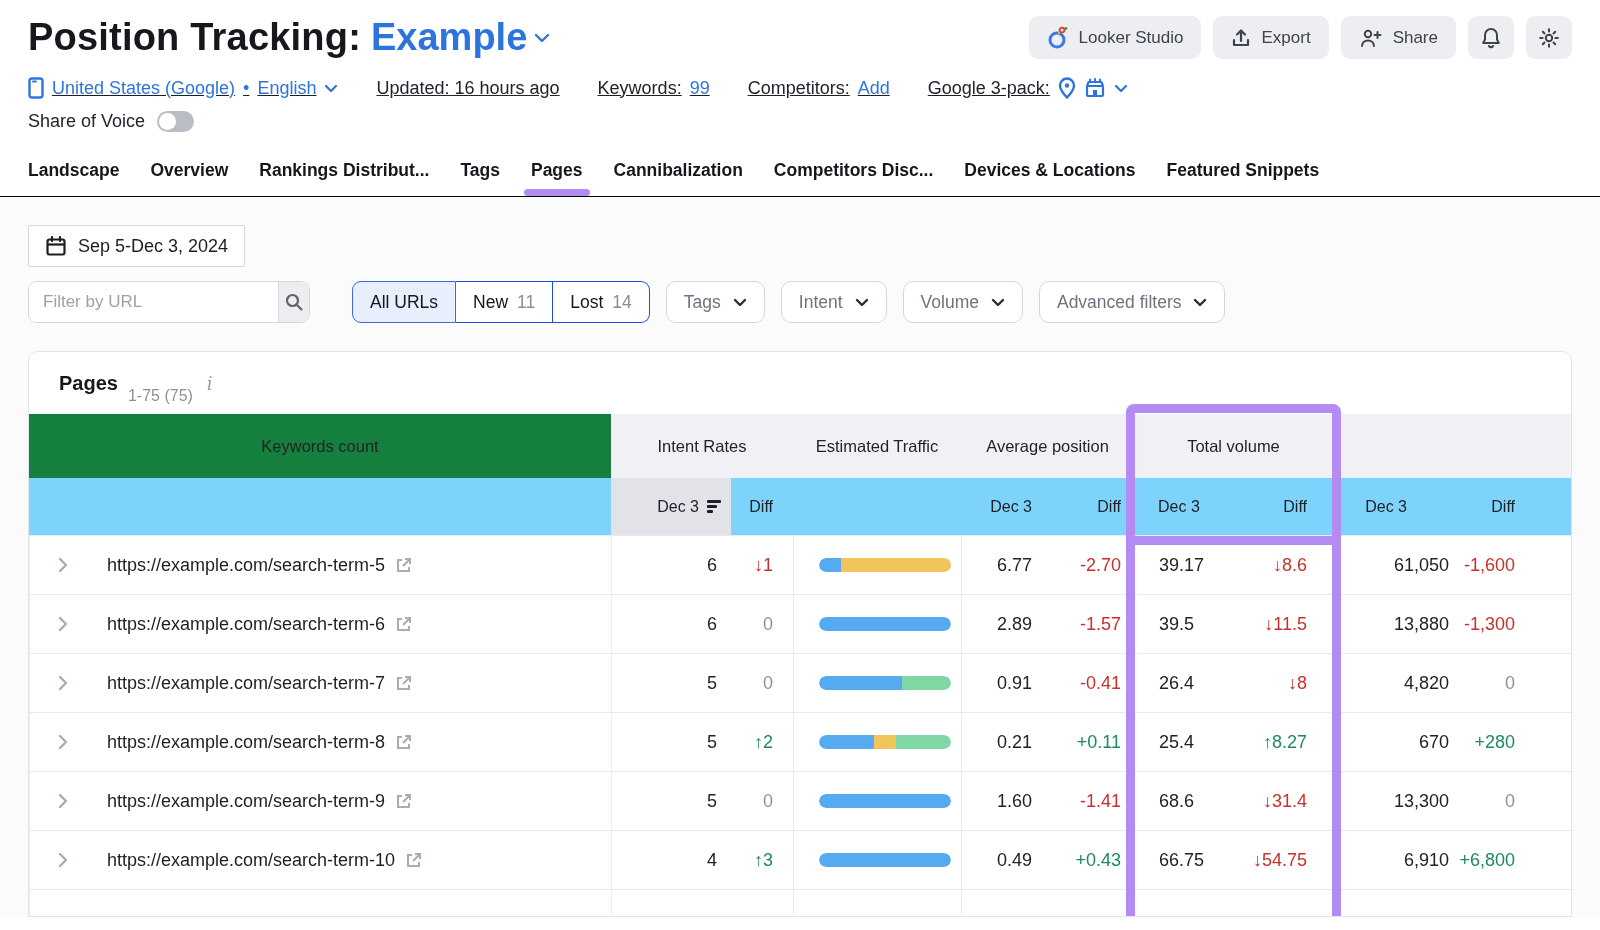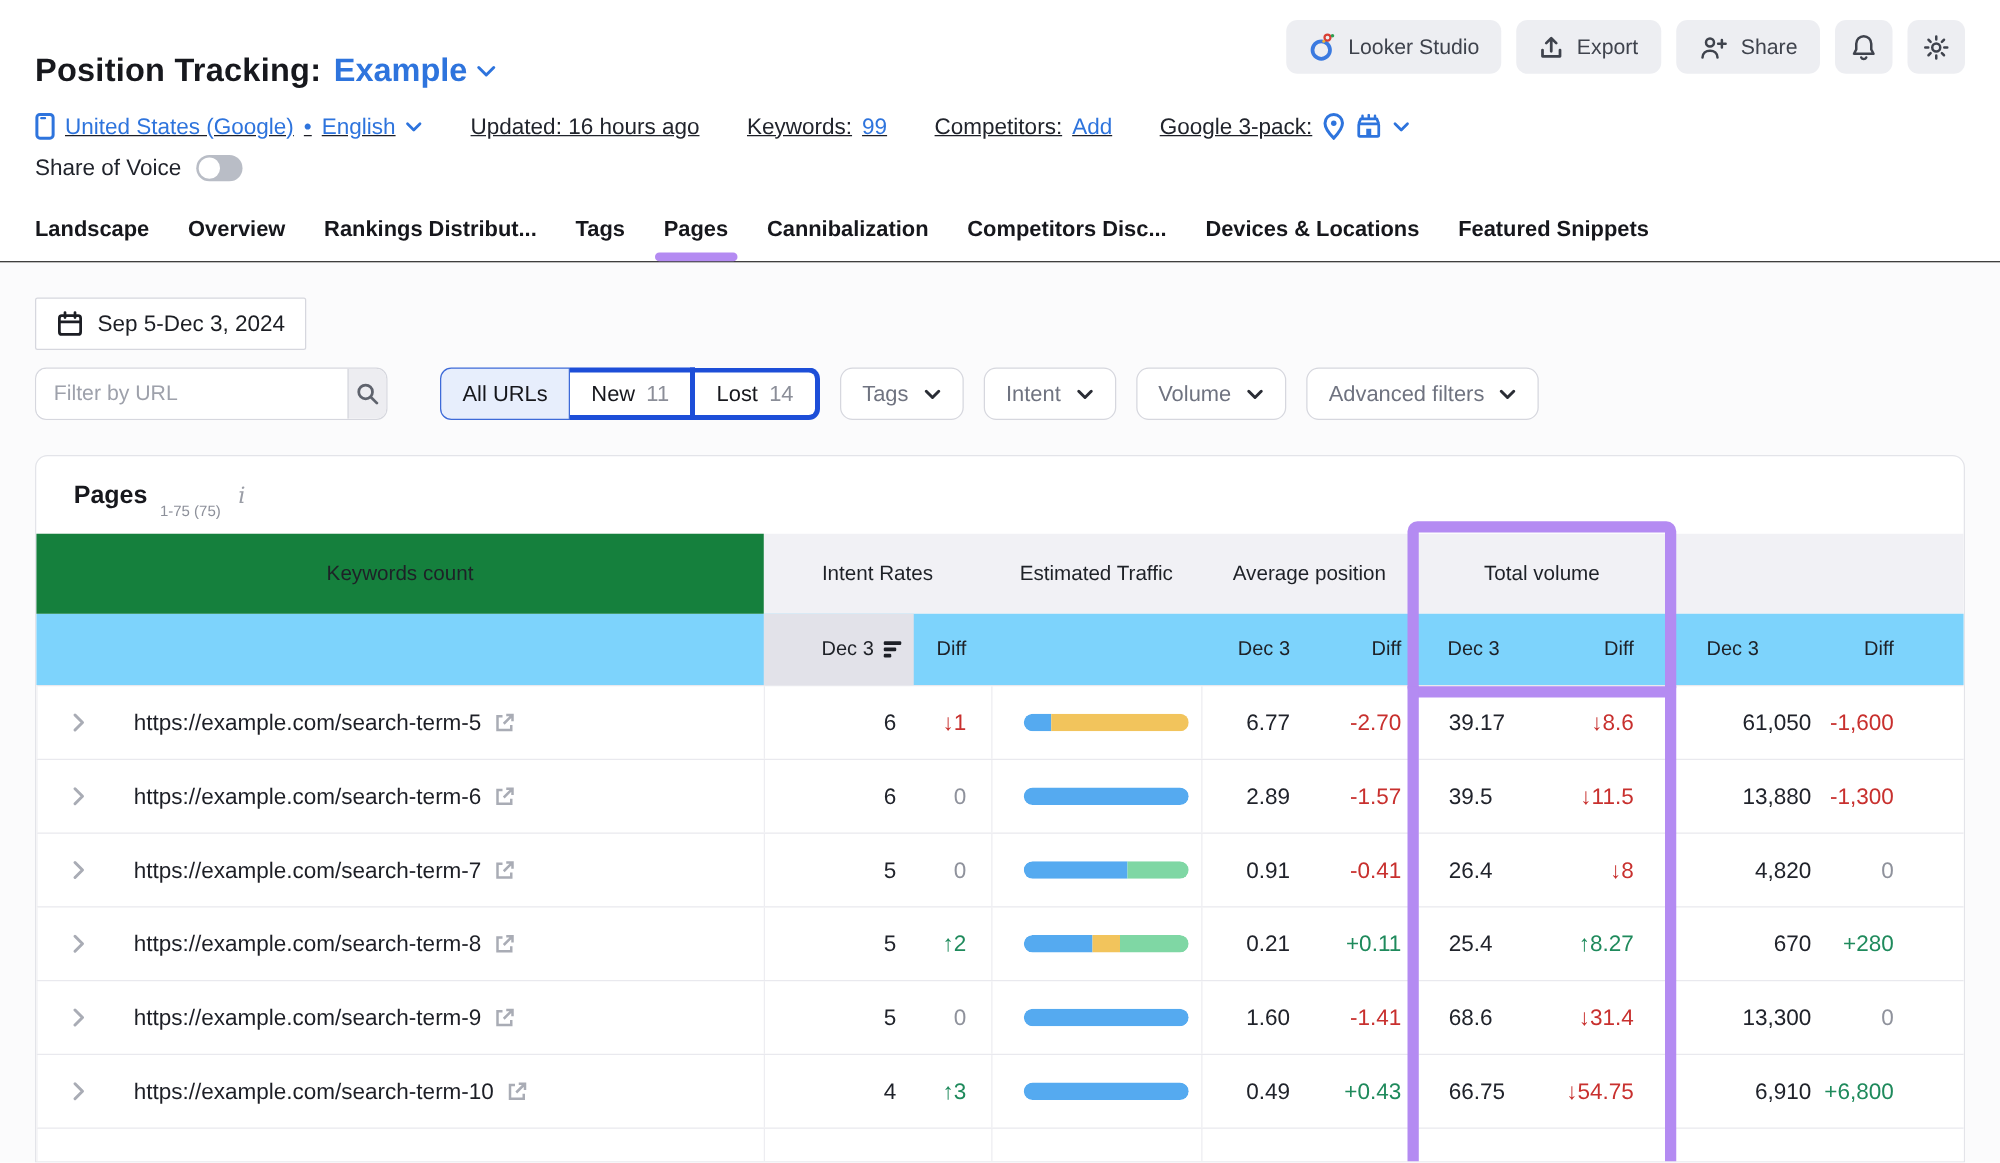--- a/index.html
+++ b/index.html
@@ -2,21 +2,21 @@
 <html><head>
 <meta charset="utf-8">
 <style>
   * { margin:0; padding:0; box-sizing:border-box; }
   html,body { width:1600px; height:930px; }
   body { font-family:"Liberation Sans","DejaVu Sans",sans-serif; background:#fff; color:#1c1e26; overflow:hidden; }
   .page { width:1600px; height:930px; position:relative; }
 
   
   .topbar { display:flex; justify-content:space-between; align-items:flex-start; padding:16px 28px 0 28px; }
-  .title-wrap { display:flex; align-items:center; gap:10px; font-size:26px; font-weight:700;margin-top:25px; }
+  .title-wrap { display:flex; align-items:center; gap:10px; font-size:38px; font-weight:700; }
   .title { color:#17181d; letter-spacing:.2px; }
   .project { color:#2e74dd; display:flex; align-items:center; gap:7px; cursor:pointer; }
   .actions { display:flex; gap:12px; }
   .gbtn { background:#edeef2; border:none; border-radius:9px; height:43px; padding:0 18px; display:flex; align-items:center; gap:10px; font-size:17px; color:#3f434d; font-family:inherit; cursor:pointer; }
   .gbtn.icon-only { width:46px; padding:0; justify-content:center; }
 
   .meta-row { display:flex; align-items:center; gap:38px; padding:18px 28px 0 28px; font-size:18px; }
   .meta-item { display:flex; align-items:center; gap:8px; white-space:nowrap;text-decoration:underline; }
   .blue { color:#2e74dd; }
   .dark { color:#21242c; }
@@ -36,33 +36,33 @@
   .chip-label { display:flex; align-items:center; padding:0 16px; font-size:17.5px; color:#1c1e24; }
   .chip-close { display:flex; align-items:center; padding:0 13px; border-left:1.5px solid #4064d6; font-size:18px; font-weight:700; color:#23252c; cursor:pointer; }
   .date-btn { display:flex; align-items:center; gap:11px; background:#fff; border:1px solid #d6d7de; border-radius:2px; height:42px; padding:0 16px; font-size:18px; color:#1c1e24; cursor:pointer; }
 
   .filter-row { display:flex; align-items:center; gap:16px; margin-top:14px; }
   .url-filter { display:flex; align-items:stretch; width:282px; height:42px; border:1px solid #d6d7de; border-radius:9px; overflow:hidden; background:#fff; margin-right:26px; }
   .url-filter input { flex:1; border:none; outline:none; padding:0 14px; font-size:17px; font-family:inherit; color:#1c1e24; }
   .url-filter input::placeholder { color:#9ea1ab; }
   .search-seg { width:45px; background:#ededf1; border-left:1px solid #d6d7de; display:flex; align-items:center; justify-content:center; cursor:pointer; }
   .segmented { display:flex; }
-  .seg-btn { height:42px; padding:0 17px; display:flex; align-items:center; gap:9px; background:#fff; border:4px solid #1d4ed8; font-size:17.5px; color:#16171c; cursor:pointer; }
+  .seg-btn { height:42px; padding:0 17px; display:flex; align-items:center; gap:9px; background:#fff; border:1px solid #1d4ed8; font-size:17.5px; color:#16171c; cursor:pointer; }
   .seg-btn:first-child { border-radius:9px 0 0 9px; }
   .seg-btn:last-child { border-radius:0 9px 9px 0; }
   .seg-btn:not(:first-child) { border-left:none; }
   .seg-btn.active { background:#e7eefc; border:1.5px solid #3d6ad8; }
   .seg-count { color:#8b8e98; }
   .drop-btn { height:42px; padding:0 17px; display:flex; align-items:center; gap:12px; background:#fff; border:1px solid #d6d7de; border-radius:10px; font-size:17.5px; color:#6f7380; cursor:pointer; white-space:nowrap; }
 
   
   .card { position:relative; margin-top:28px; background:#fff; border:1px solid #e3e4e9; border-radius:10px 10px 0 0; height:566px; overflow:hidden; }
   .card-header { height:62px; display:flex; align-items:center; gap:10px; padding:0 30px; }
   .card-title { font-size:20px; font-weight:700; color:#17181d; }
-  .card-range { font-size:12px; color:#8d909a;margin-top:26px; }
+  .card-range { font-size:16px; color:#8d909a;margin-top:26px; }
   .info-i { font-family:"DejaVu Serif",serif; font-style:italic; font-size:18px; color:#9a9da6; padding-left:4px; cursor:pointer; }
 
   .thead-group { display:grid; grid-template-columns:582px 182px 168px 173px 199px 238px; height:64px; background:#f1f1f5; font-size:16.5px; color:#1e2127; }
   .thead-group .gcell { display:flex; align-items:center; justify-content:center; }
   .gcell.g-url { justify-content:flex-start; padding-left:78px; }
   .gcell.g-kw { background:#15803d; }
 
   .cols { grid-template-columns:66px 516px 120px 62px 168px 105px 68px 100px 99px 120px 118px; }
   .thead-sub { display:grid; height:57px; background:#7dd3fc; font-size:16px; color:#1e2127; }
   .thead-sub .cell, .trow .cell { display:flex; align-items:center; }

